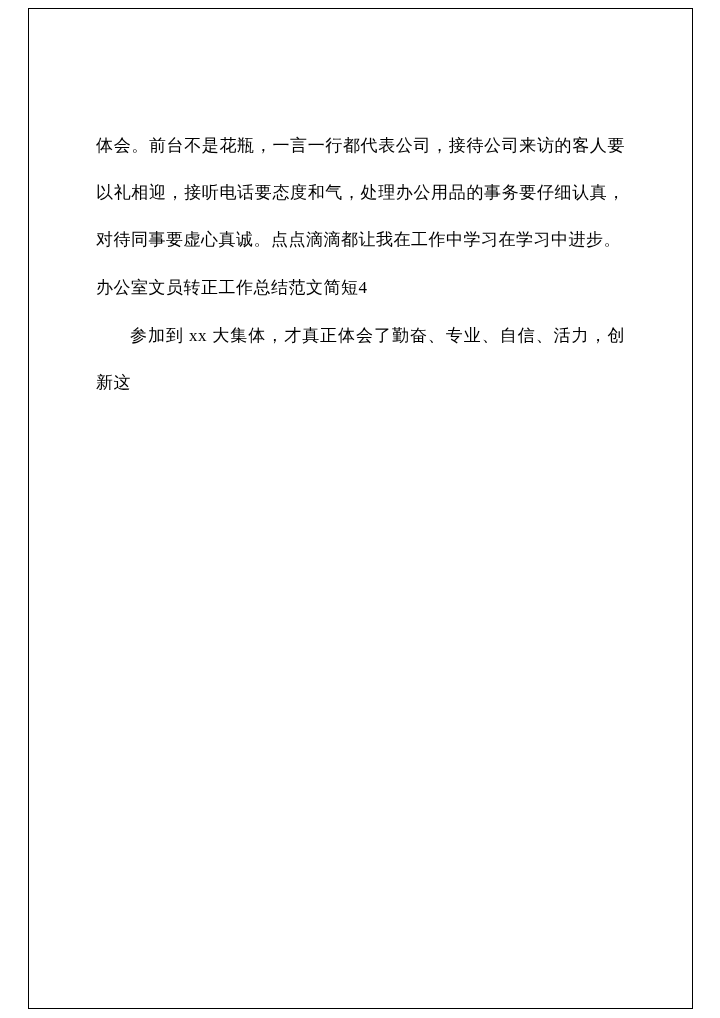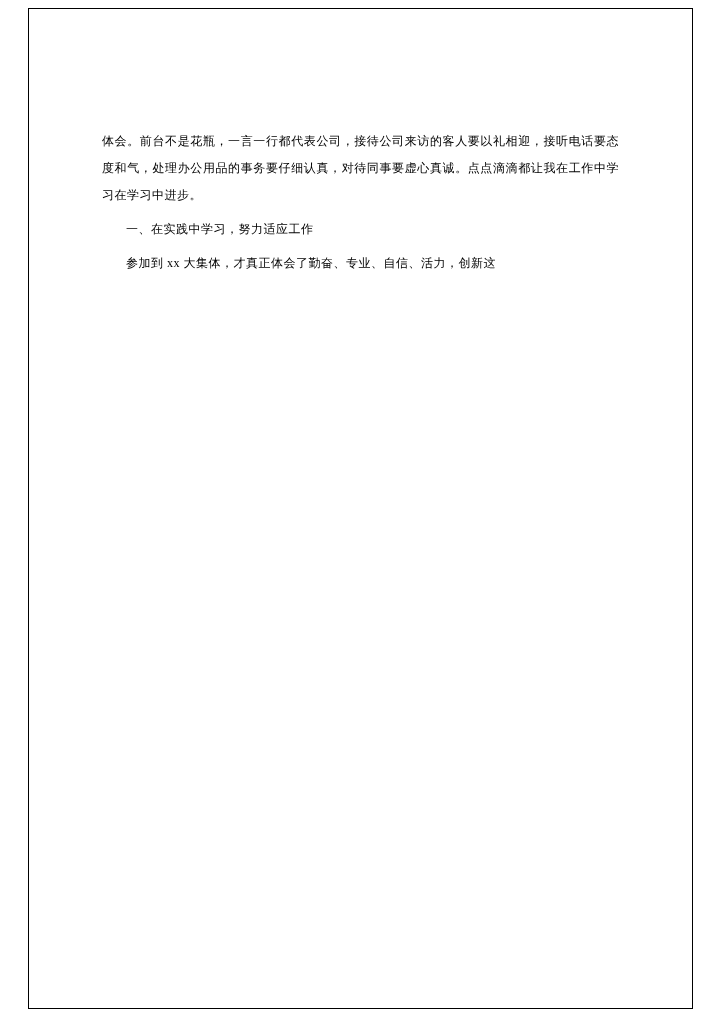--- a/index.html
+++ b/index.html
@@ -24,34 +24,34 @@
     border: 1px solid #000000;
     pointer-events: none;
   }
   .content {
     position: absolute;
     left: 95px;
     right: 94px;
     top: 121px;
   }
   .content p {
-    margin: 7px;
-    font-size: 12px;
-    line-height: 27px;
+    margin: 1px;
+    font-size: 17px;
+    line-height: 47px;
     text-align: justify;
     text-justify: inter-character;
     letter-spacing: 0.5px;
   }
   .content p.indent {
     text-indent: 2em;
   }
 </style>
 </head>
 <body>
 
 <div class="page">
   <div class="page-border"></div>
   <div class="content">
     <p>体会。前台不是花瓶，一言一行都代表公司，接待公司来访的客人要以礼相迎，接听电话要态度和气，处理办公用品的事务要仔细认真，对待同事要虚心真诚。点点滴滴都让我在工作中学习在学习中进步。</p>
-    <p class="indent">一、在实践中学习，努力适应工作</p>
+    <p>办公室文员转正工作总结范文简短4</p>
     <p class="indent">参加到 xx 大集体，才真正体会了勤奋、专业、自信、活力，创新这</p>
   </div>
 </div>
 
 </body></html>

